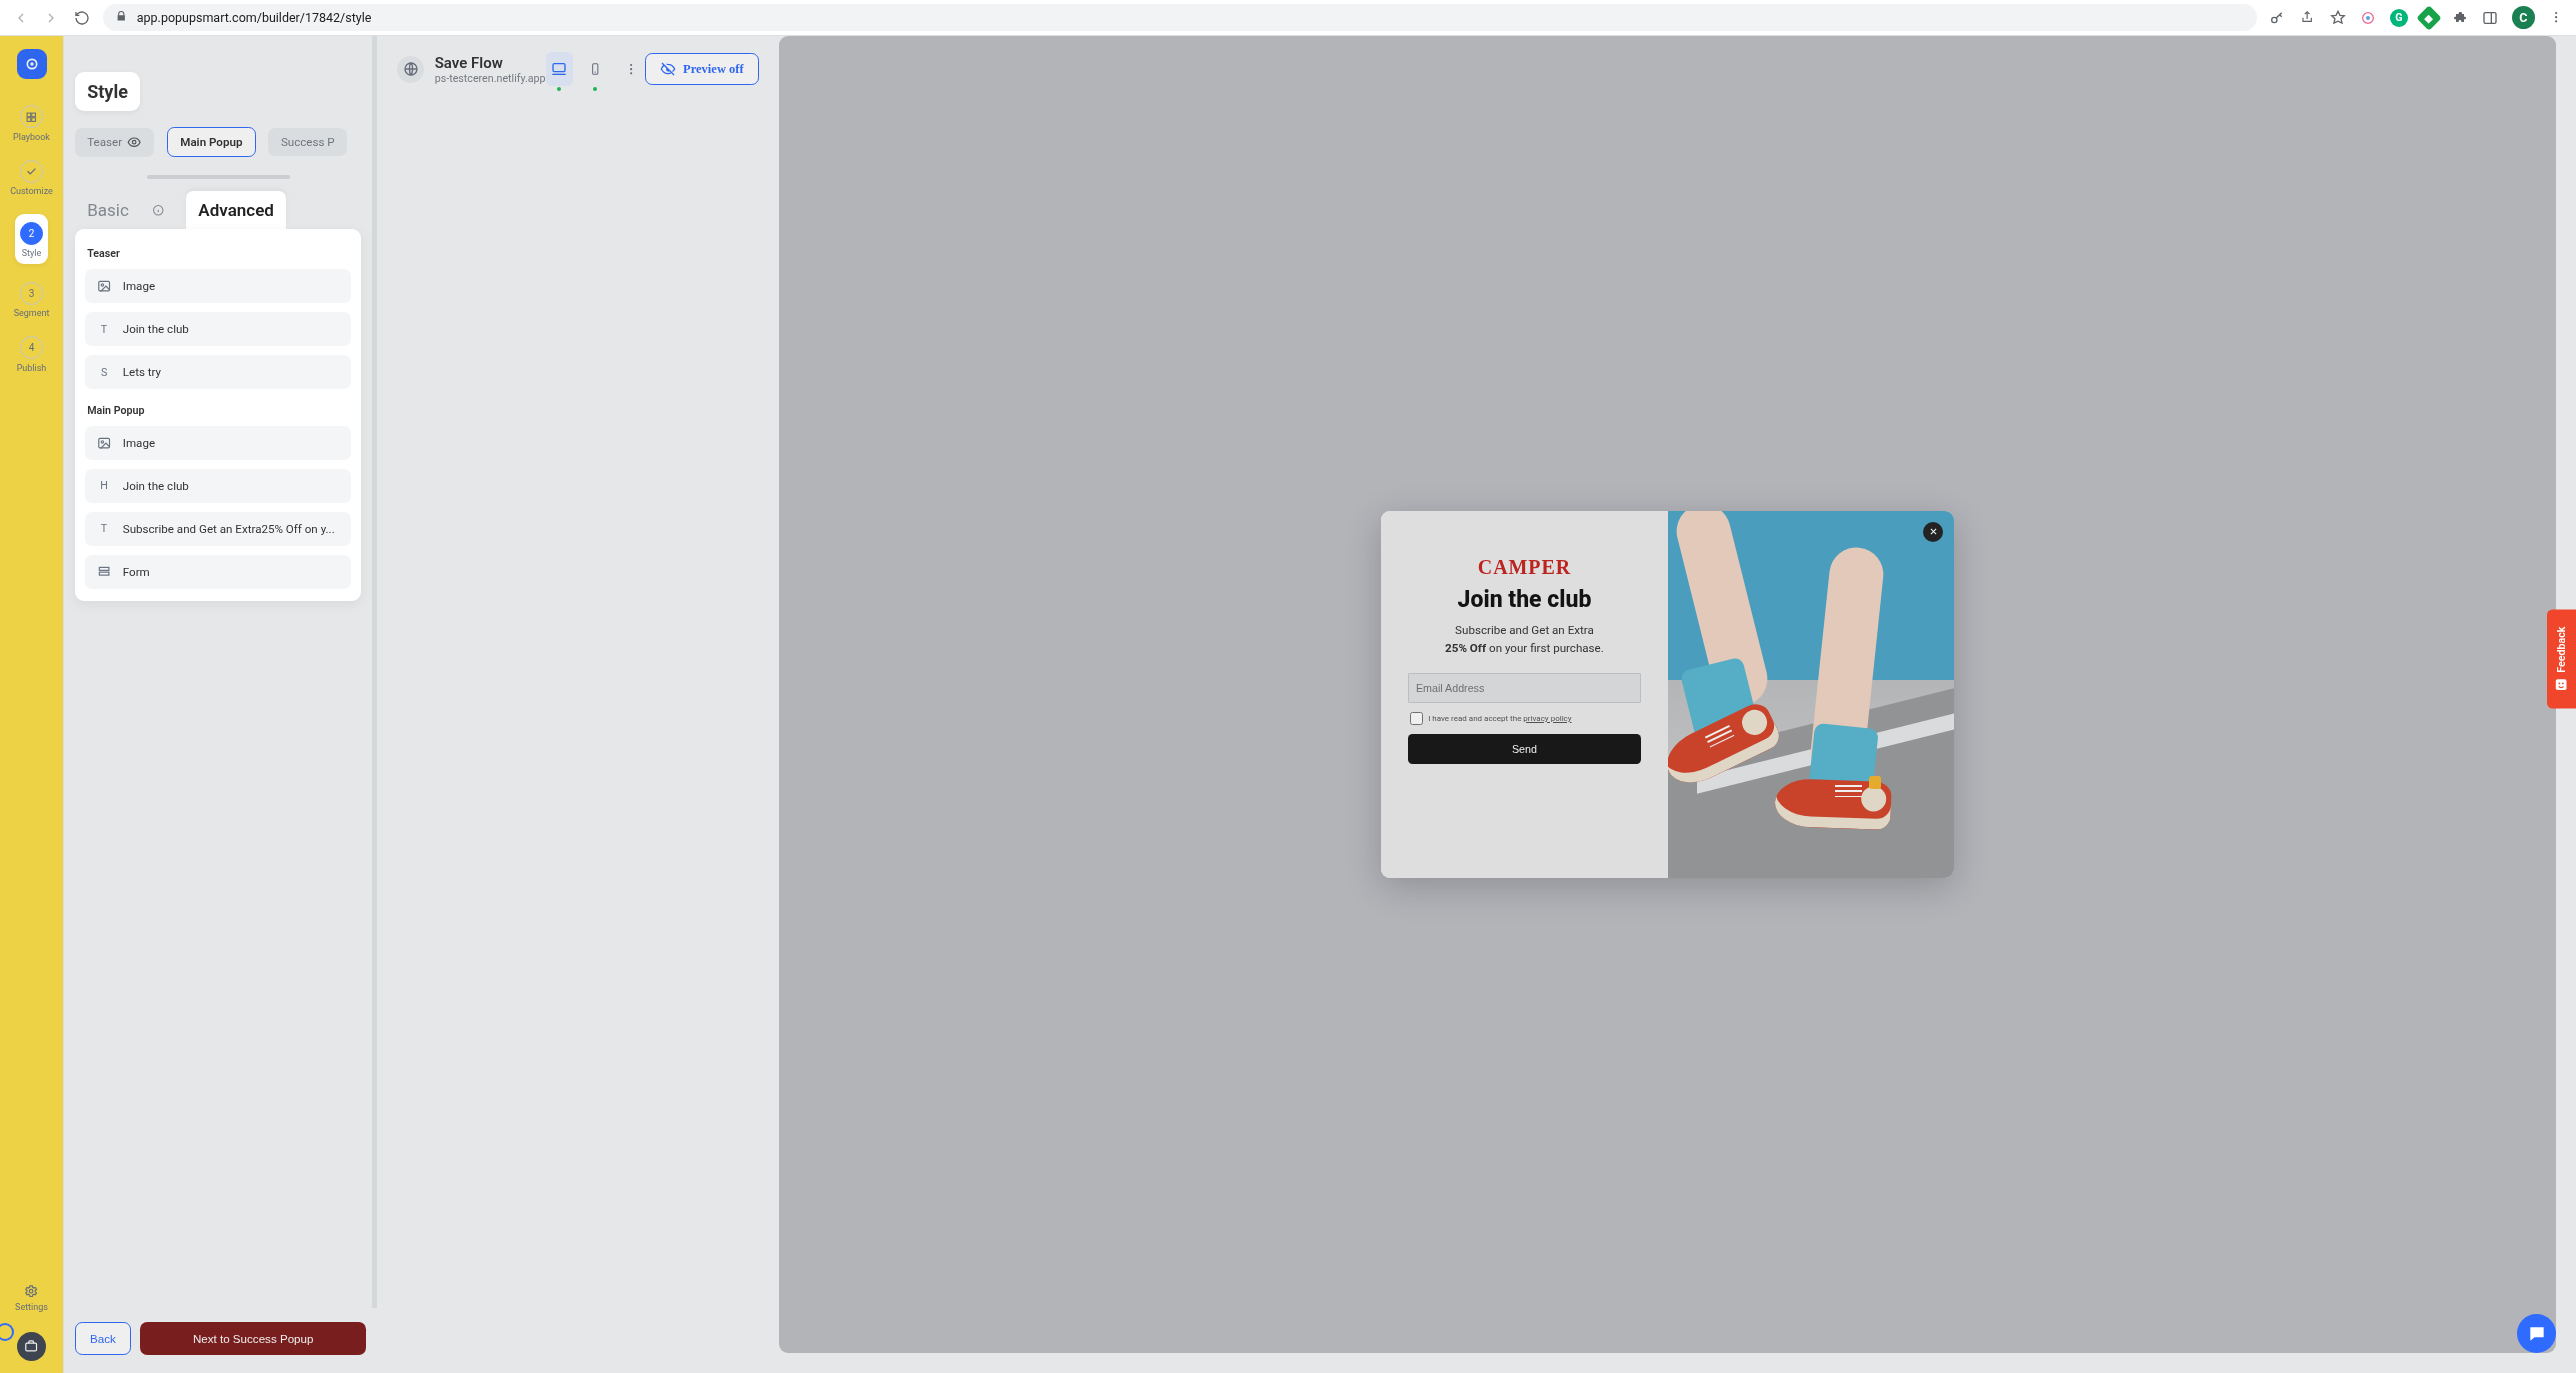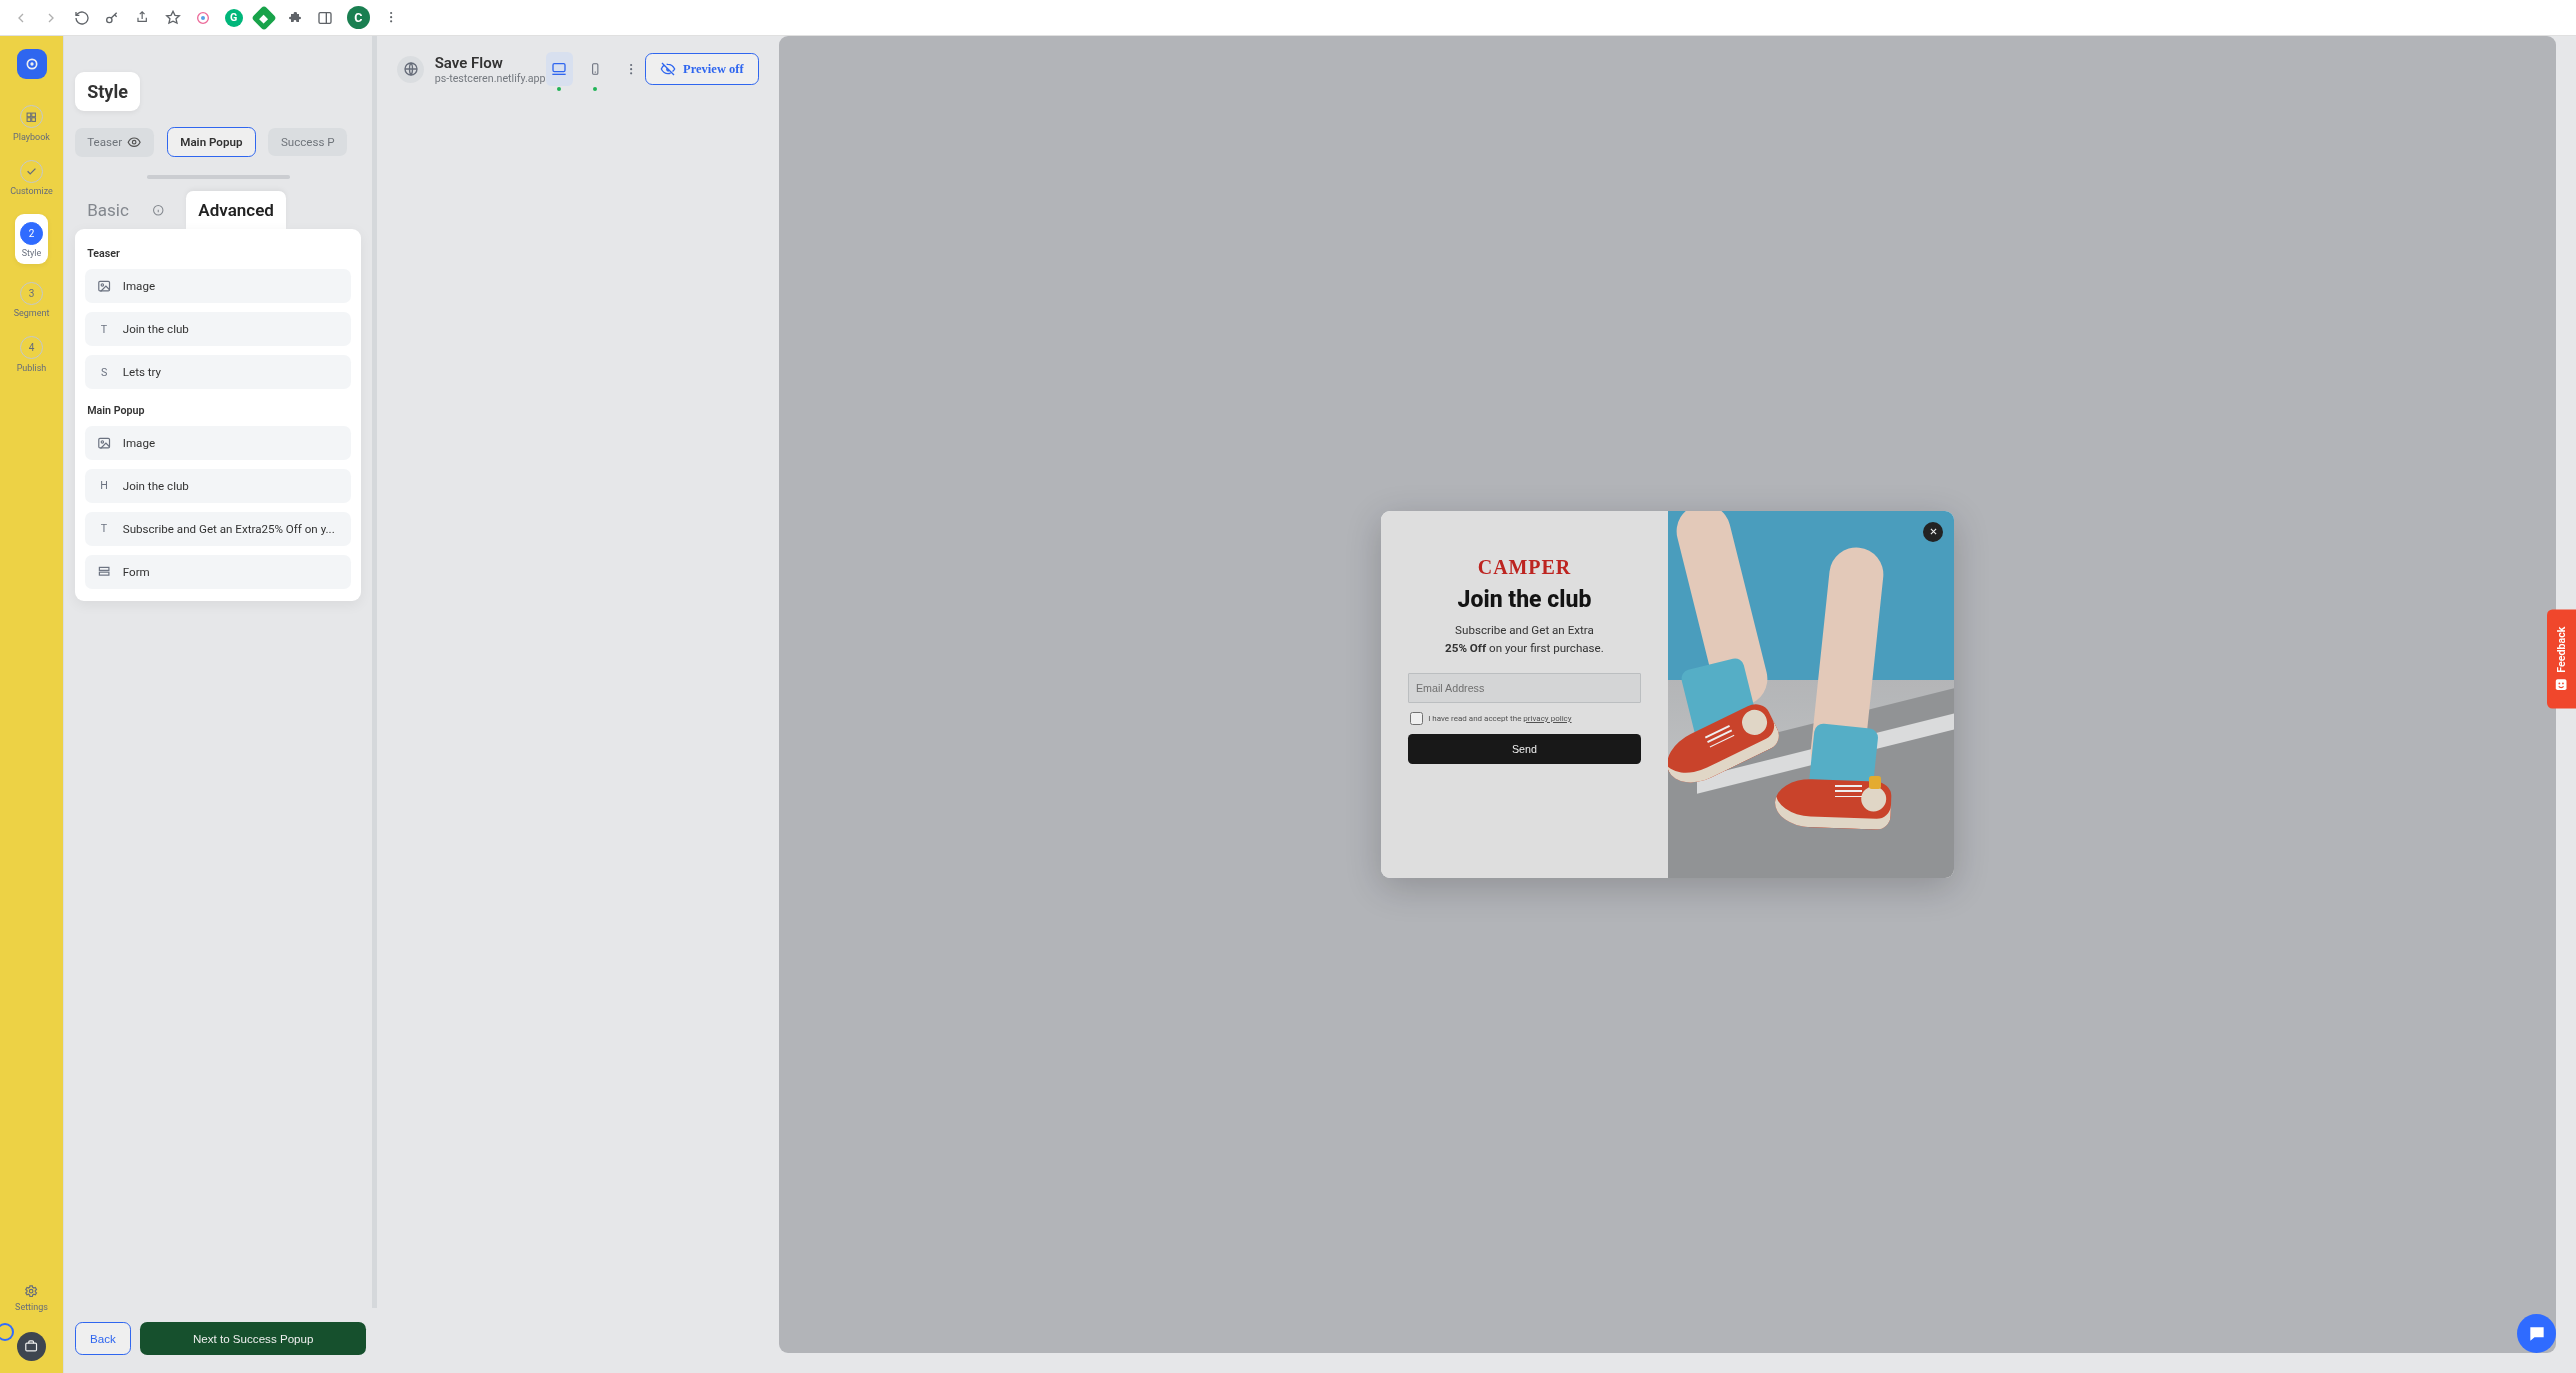--- a/index.html
+++ b/index.html
@@ -50,21 +50,21 @@
 
   .card { background:#fff; border-radius:9px; padding:12.5px 10.7px 3.6px; box-shadow: 0 3.6px 12.5px rgba(0,0,0,0.06); position:relative; z-index:20; }
   .group-title { font-size:10.7px; font-weight:600; color:#333; margin:5.4px 0 9px 1.8px; }
   .row { background:#f3f5f7; border-radius:7.2px; padding:9px 10.7px; display:flex; align-items:center; gap:10.7px; margin-bottom:9px; cursor:pointer; font-size:11.6px; color:#333;}
   .row .ico { width:16px; height:16px; display:flex; align-items:center; justify-content:center; color:#6b7280; font-size:10.7px;}
   .row .label { white-space:nowrap; overflow:hidden; text-overflow:ellipsis; }
 
   .panel-footer { padding:14.3px 10.7px 18px; display:flex; gap:9px; }
   .btn { border-radius:7.2px; padding:9px 14.3px; font-size:11.6px; cursor:pointer; border:none; }
   .btn.back { background:#fff; border:1.3px solid #2f6bff; color:#2f6bff; }
-  .btn.next { background:#14532d; color:#fff; flex:1; }
+  .btn.next { background:#7f1d1d; color:#fff; flex:1; }
 
   
   .main { flex:1; display:flex; flex-direction:row; background:#f6f7f9; }
   .topbar { height:66px; display:flex; align-items:center; padding:0 20px; }
   .topbar .title-block { display:flex; align-items:center; gap:10.7px; }
   .topbar .globe { width:27px; height:27px; border-radius:50%; background:#e9ecef; display:flex; align-items:center; justify-content:center; color:#6b7280;}
   .topbar h1 { font-size:15px; font-weight:600; }
   .topbar .sub { font-size:10.7px; color:#7a7f86; }
   .topbar .center { flex:1; display:flex; justify-content:center; gap:9px; }
   .dev-btn { width:27px; height:34px; border-radius:5.4px; display:flex; flex-direction:column; align-items:center; justify-content:center; gap:3.6px; color:#6b7280; position:relative;}
@@ -133,20 +133,28 @@
   <div class="navbtn dis">
     <svg width="16" height="16" viewBox="0 0 24 24" fill="none" stroke="currentColor" stroke-width="2">
         <path d="M9 18l6-6-6-6"></path>
       </svg>
   </div>
   <div class="navbtn">
     <svg width="16" height="16" viewBox="0 0 24 24" fill="none" stroke="currentColor" stroke-width="2">
         <path d="M3 12a9 9 0 1 0 3-6.7L3 8"></path>
         <path d="M3 3v5h5"></path>
       </svg>
+  </div>
+  <div class="addr">
+    <span class="lock">
+      <svg width="12.5" height="12.5" viewBox="0 0 24 24" fill="currentColor">
+          <path d="M6 10V8a6 6 0 1 1 12 0v2h1v10H5V10h1zm2 0h8V8a4 4 0 1 0-8 0v2z"></path>
+        </svg>
+    </span>
+    <span class="url">app.popupsmart.com/builder/17842/style</span>
   </div>
   <div class="chrome-icons">
     <span class="chrome-icon">
         <svg width="16" height="16" viewBox="0 0 24 24" fill="none" stroke="currentColor" stroke-width="2">
           <circle cx="8" cy="15" r="4"></circle>
           <path d="M10.5 12.5L19 4M16 7l3 3"></path>
         </svg>
       </span>
     <span class="chrome-icon">
         <svg width="14.3" height="14.3" viewBox="0 0 24 24" fill="none" stroke="currentColor" stroke-width="2">

